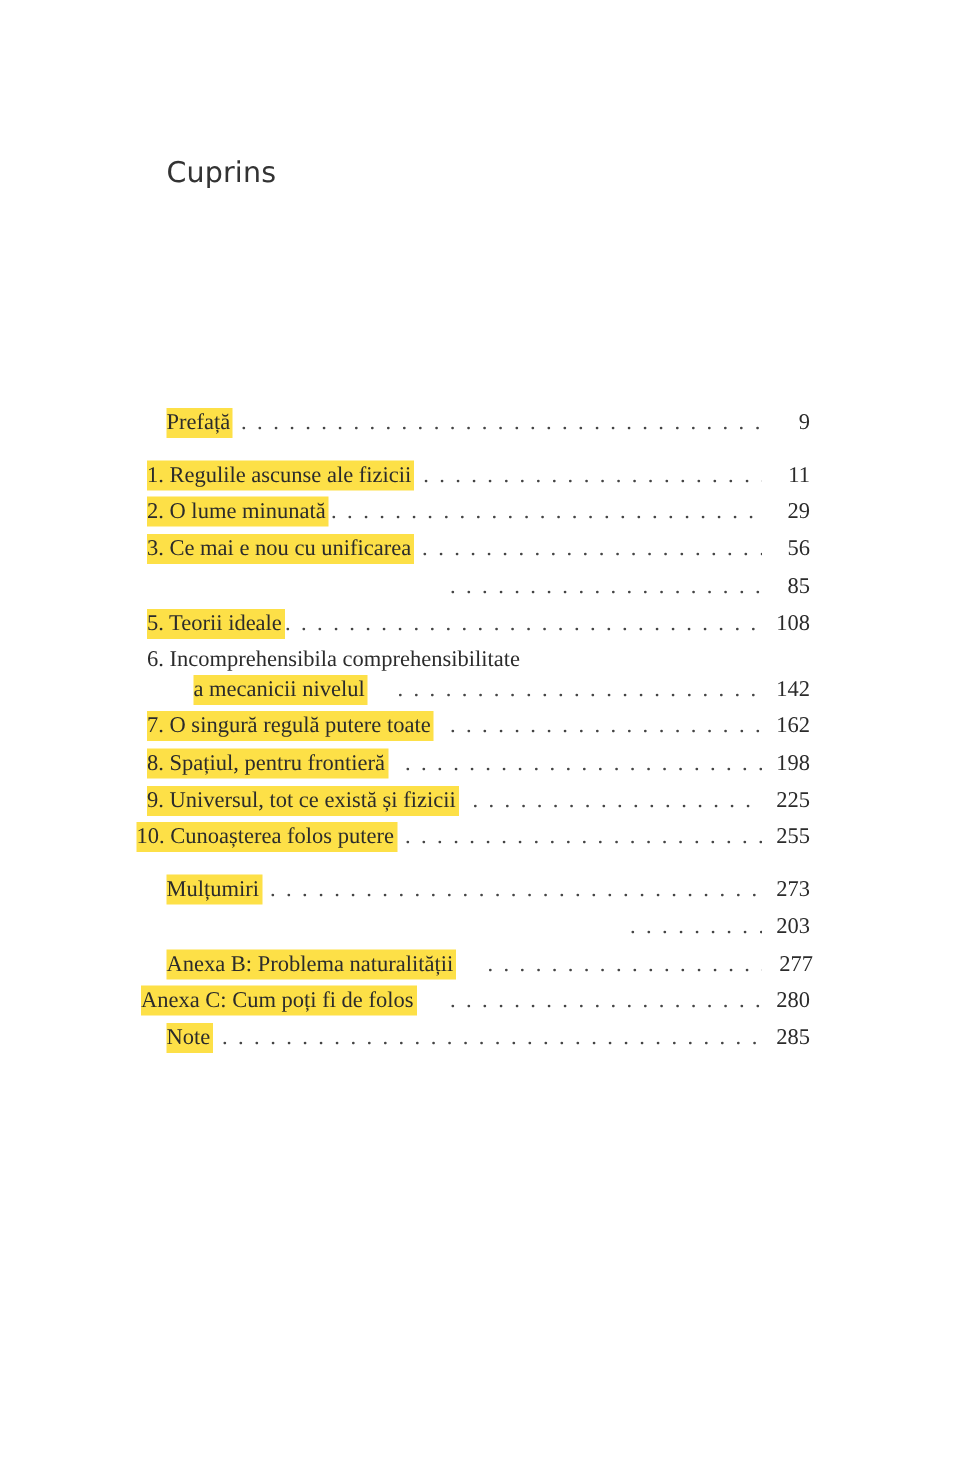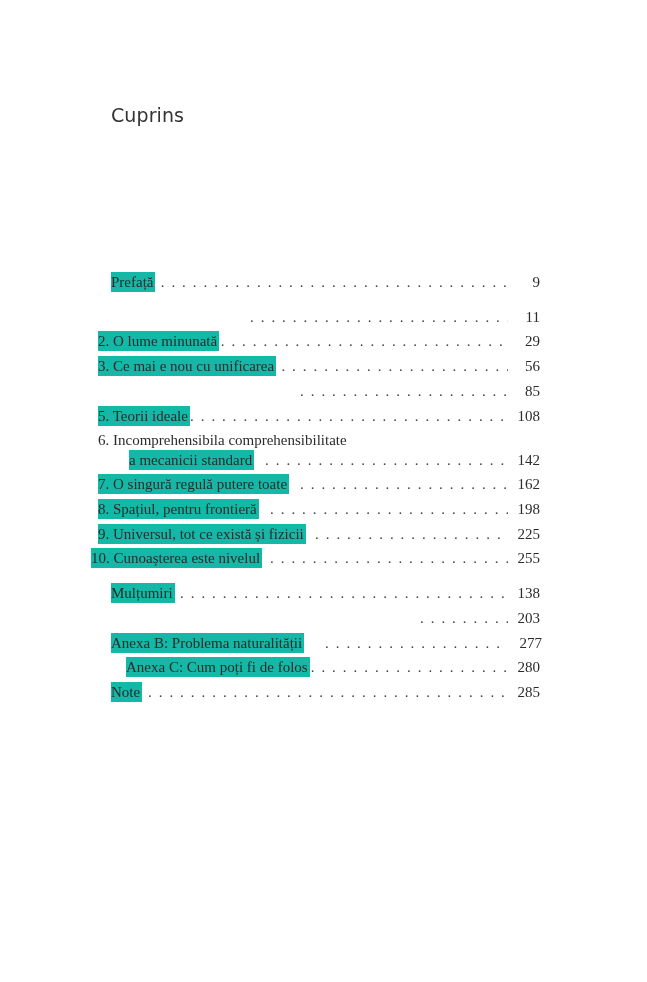--- a/index.html
+++ b/index.html
@@ -9,21 +9,21 @@
       font-family: "DejaVu Sans", sans-serif; font-size: 19px; color: #333333; letter-spacing: 0.1px; margin-top: 24px;
     }
     .toc {
       position: absolute; left: 0; top: 0; width: 647px;
       font-family: "Liberation Serif", serif; font-size: 15px; color: #2b2b2b;
     }
     .row {
       position: absolute; left: 0; width: 647px; height: 20px; line-height: 20px;
     }
     .row .label {
-      position: absolute; white-space: nowrap; background: #14b8a6; padding-right: 2px;
+      position: absolute; white-space: nowrap; background: #fde047; padding-right: 2px;
     }
     .row .dots {
       position: absolute; height: 20px; overflow: hidden; white-space: nowrap;
       letter-spacing: 1.6px; color: #444;
     }
     .row .page {
       position: absolute; right: 107px; text-align: right; white-space: nowrap;
     }
     .cont-line {
       position: absolute; white-space: nowrap; height: 20px; line-height: 20px; text-align: center;
@@ -37,20 +37,21 @@
 <div class="toc">
 
   <div class="row" style="top:272px">
     <span class="dots" style="left:150px; width:358px">. . . . . . . . . . . . . . . . . . . . . . . . . . . . . . . . . . . . . . . . . . . . . . . . . . . . . . . . . . . . . . . . . . . . . . . . . . .</span>
     <span class="label" style="left:111px">Prefață</span>
     <span class="page">9</span>
   </div>
 
   <div class="row" style="top:307px">
     <span class="dots" style="left:250px; width:258px">. . . . . . . . . . . . . . . . . . . . . . . . . . . . . . . . . . . . . . . . . . . . . . . . . . . . . . . . . . . . . . . . . . . . . . . . . . .</span>
+    <span class="label" style="left:98px"><span>1.</span> <span>Regulile ascunse ale fizicii</span></span>
     <span class="page">11</span>
   </div>
 
   <div class="row" style="top:331px">
     <span class="dots" style="left:210px; width:298px">. . . . . . . . . . . . . . . . . . . . . . . . . . . . . . . . . . . . . . . . . . . . . . . . . . . . . . . . . . . . . . . . . . . . . . . . . . .</span>
     <span class="label" style="left:98px"><span>2.</span> <span>O lume minunată</span></span>
     <span class="page">29</span>
   </div>
 
   <div class="row" style="top:356px">
@@ -66,21 +67,21 @@
 
   <div class="row" style="top:406px">
     <span class="dots" style="left:190px; width:318px">. . . . . . . . . . . . . . . . . . . . . . . . . . . . . . . . . . . . . . . . . . . . . . . . . . . . . . . . . . . . . . . . . . . . . . . . . . .</span>
     <span class="label" style="left:98px"><span>5.</span> <span>Teorii ideale</span></span>
     <span class="page">108</span>
   </div>
 
   <div class="cont-line" style="top:430px; left:98px"><span>6.</span> <span>Incomprehensibila comprehensibilitate</span></div>
   <div class="row" style="top:450px">
     <span class="dots" style="left:265px; width:243px">. . . . . . . . . . . . . . . . . . . . . . . . . . . . . . . . . . . . . . . . . . . . . . . . . . . . . . . . . . . . . . . . . . . . . . . . . . .</span>
-    <span class="label" style="left:129px">a mecanicii standard</span>
+    <span class="label" style="left:129px">a mecanicii nivelul</span>
     <span class="page">142</span>
   </div>
 
   <div class="row" style="top:474px">
     <span class="dots" style="left:300px; width:208px">. . . . . . . . . . . . . . . . . . . . . . . . . . . . . . . . . . . . . . . . . . . . . . . . . . . . . . . . . . . . . . . . . . . . . . . . . . .</span>
     <span class="label" style="left:98px"><span>7.</span> <span>O singură regulă putere toate</span></span>
     <span class="page">162</span>
   </div>
 
   <div class="row" style="top:499px">
@@ -90,44 +91,44 @@
   </div>
 
   <div class="row" style="top:524px">
     <span class="dots" style="left:315px; width:193px">. . . . . . . . . . . . . . . . . . . . . . . . . . . . . . . . . . . . . . . . . . . . . . . . . . . . . . . . . . . . . . . . . . . . . . . . . . .</span>
     <span class="label" style="left:98px"><span>9.</span> <span>Universul, tot ce există și fizicii</span></span>
     <span class="page">225</span>
   </div>
 
   <div class="row" style="top:548px">
     <span class="dots" style="left:270px; width:238px">. . . . . . . . . . . . . . . . . . . . . . . . . . . . . . . . . . . . . . . . . . . . . . . . . . . . . . . . . . . . . . . . . . . . . . . . . . .</span>
-    <span class="label" style="left:91px"><span>10.</span> <span>Cunoașterea este nivelul</span></span>
+    <span class="label" style="left:91px"><span>10.</span> <span>Cunoașterea folos putere</span></span>
     <span class="page">255</span>
   </div>
 
   <div class="row" style="top:583px">
     <span class="dots" style="left:180px; width:328px">. . . . . . . . . . . . . . . . . . . . . . . . . . . . . . . . . . . . . . . . . . . . . . . . . . . . . . . . . . . . . . . . . . . . . . . . . . .</span>
     <span class="label" style="left:111px">Mulțumiri</span>
-    <span class="page">138</span>
+    <span class="page">273</span>
   </div>
 
   <div class="row" style="top:608px">
     <span class="dots" style="left:420px; width:88px">. . . . . . . . . . . . . . . . . . . . . . . . . . . . . . . . . . . . . . . . . . . . . . . . . . . . . . . . . . . . . . . . . . . . . . . . . . .</span>
     <span class="page">203</span>
   </div>
 
   <div class="row" style="top:633px">
     <span class="dots" style="left:325px; width:183px">. . . . . . . . . . . . . . . . . . . . . . . . . . . . . . . . . . . . . . . . . . . . . . . . . . . . . . . . . . . . . . . . . . . . . . . . . . .</span>
     <span class="label" style="left:111px">Anexa B: Problema naturalității</span>
     <span class="page" style="right:105px">277</span>
   </div>
 
   <div class="row" style="top:657px">
     <span class="dots" style="left:300px; width:208px">. . . . . . . . . . . . . . . . . . . . . . . . . . . . . . . . . . . . . . . . . . . . . . . . . . . . . . . . . . . . . . . . . . . . . . . . . . .</span>
-    <span class="label" style="left:126px">Anexa C: Cum poți fi de folos</span>
+    <span class="label" style="left:94px">Anexa C: Cum poți fi de folos</span>
     <span class="page">280</span>
   </div>
 
   <div class="row" style="top:682px">
     <span class="dots" style="left:148px; width:360px">. . . . . . . . . . . . . . . . . . . . . . . . . . . . . . . . . . . . . . . . . . . . . . . . . . . . . . . . . . . . . . . . . . . . . . . . . . .</span>
     <span class="label" style="left:111px">Note</span>
     <span class="page">285</span>
   </div>
 
 </div>

